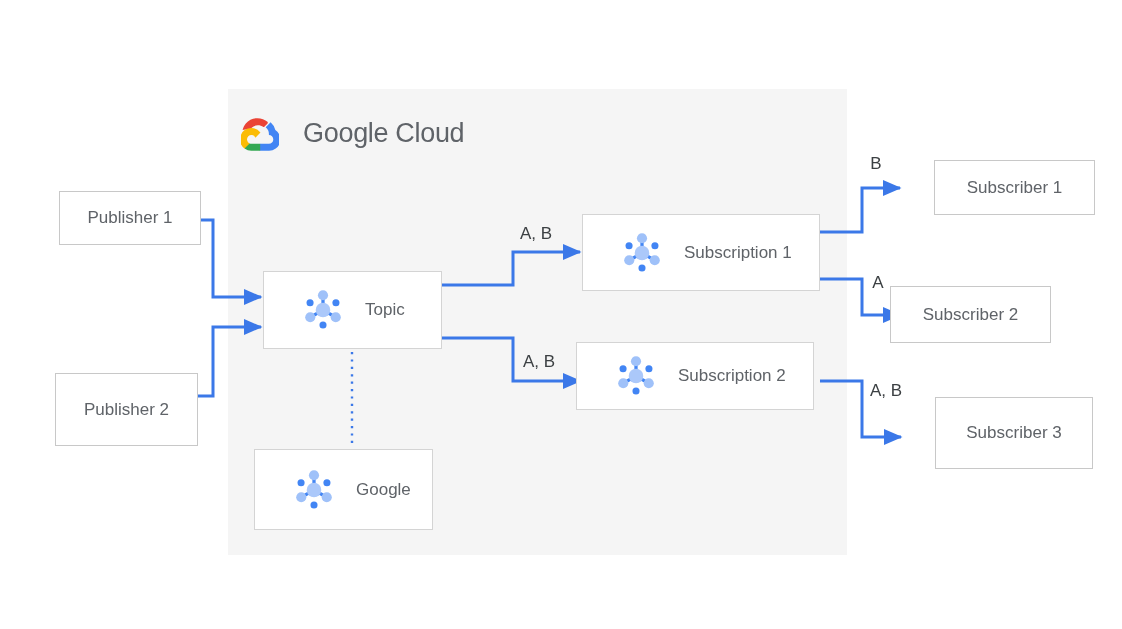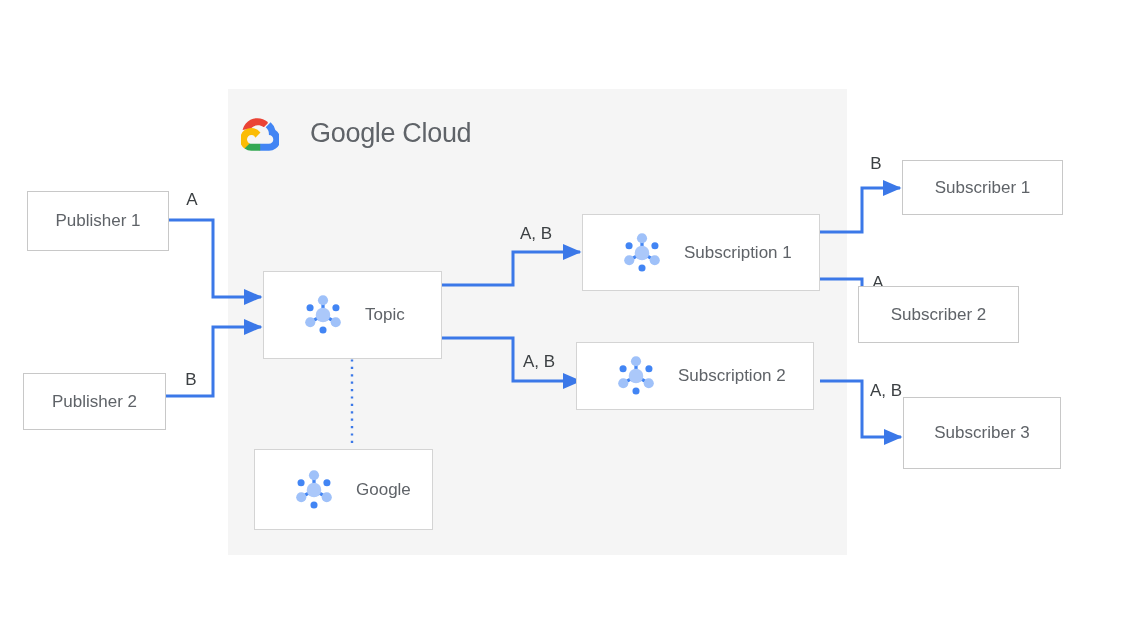--- a/index.html
+++ b/index.html
@@ -12,29 +12,29 @@
     background:#f5f5f5;
   }
   .edges { position:absolute; left:0; top:0; pointer-events:none; }
   .edges polyline { fill:none; stroke:#3b78e8; stroke-width:3; }
   .edges .dotted { stroke:#3b78e8; stroke-width:2.4; stroke-dasharray:2.2 5.2; }
   .node {
     position:absolute; box-sizing:border-box; background:#ffffff;
     border:1px solid #c8c8c8; display:flex; align-items:center;
     color:#5f6368; font-size:17px; white-space:nowrap;
   }
-  .node.centered { justify-content:center; }
+  .node.centered { justify-content:center;margin-left:32px; }
   .node.iconbox { border-color:#d4d4d4; padding-left:36px; gap:19px; }
   .edge-label {
     position:absolute; transform:translate(-50%,-50%);
     color:#3c4043; font-size:17px; white-space:nowrap;
   }
   .logo {
     position:absolute; left:241px; top:115px; height:36px;
-    display:flex; align-items:center; gap:31px;
+    display:flex; align-items:center; gap:24px;
   }
   .logo-text { font-size:27px; letter-spacing:-0.3px; color:#5f6368; }
   .logo-text .primary { font-weight:500; }
   .logo-text .secondary { font-weight:400; margin-left:7px; }
   .pubsub-icon { width:46px; height:46px; flex:0 0 46px; }
 </style>
 </head>
 <body>
 
 <div class="canvas">
@@ -92,28 +92,28 @@
   </svg>
 
   <div class="edge-label" style="left:192px;top:200px">A</div>
   <div class="edge-label" style="left:191px;top:380px">B</div>
   <div class="edge-label" style="left:536px;top:234px">A, B</div>
   <div class="edge-label" style="left:539px;top:362px">A, B</div>
   <div class="edge-label" style="left:876px;top:164px">B</div>
   <div class="edge-label" style="left:878px;top:283px">A</div>
   <div class="edge-label" style="left:886px;top:391px">A, B</div>
 
-  <div class="node centered" style="left:27px;top:191px;width:142px;height:60px">
+  <div class="node centered" style="left:27px;top:191px;width:142px;height:54px">
     <span>Publisher 1</span>
   </div>
-  <div class="node centered" style="left:23px;top:373px;width:143px;height:57px">
+  <div class="node centered" style="left:23px;top:373px;width:143px;height:73px">
     <span>Publisher 2</span>
   </div>
 
-  <div class="node iconbox" style="left:263px;top:271px;width:179px;height:88px">
+  <div class="node iconbox" style="left:263px;top:271px;width:179px;height:78px">
     <svg class="pubsub-icon">
         <use href="#pubsub"></use>
       </svg>
     <span>Topic</span>
   </div>
   <div class="node iconbox" style="left:254px;top:449px;width:179px;height:81px">
     <svg class="pubsub-icon">
         <use href="#pubsub"></use>
       </svg>
     <span>Google</span>

